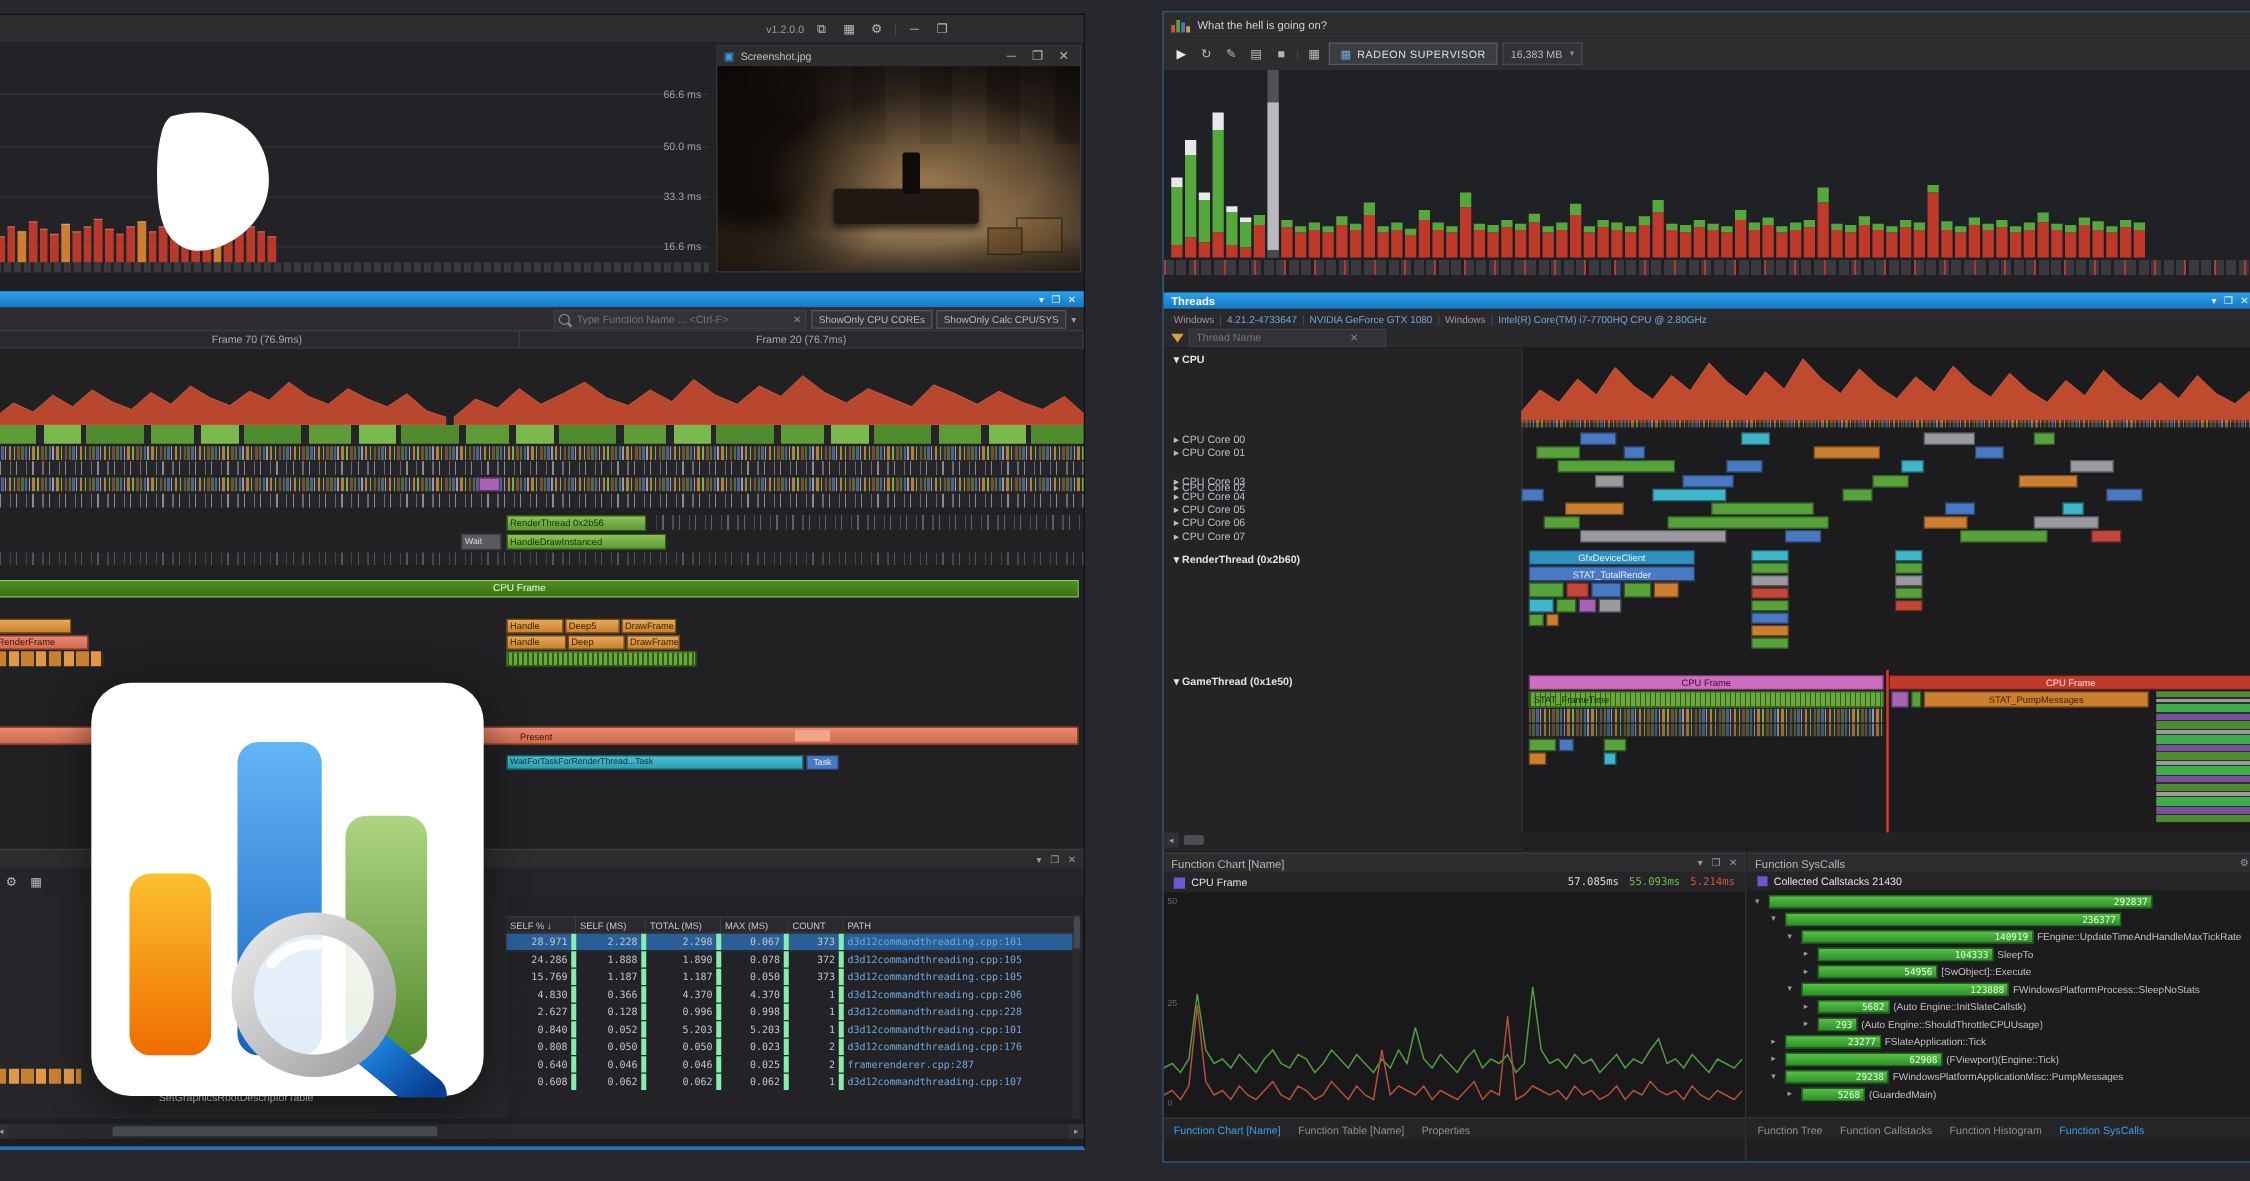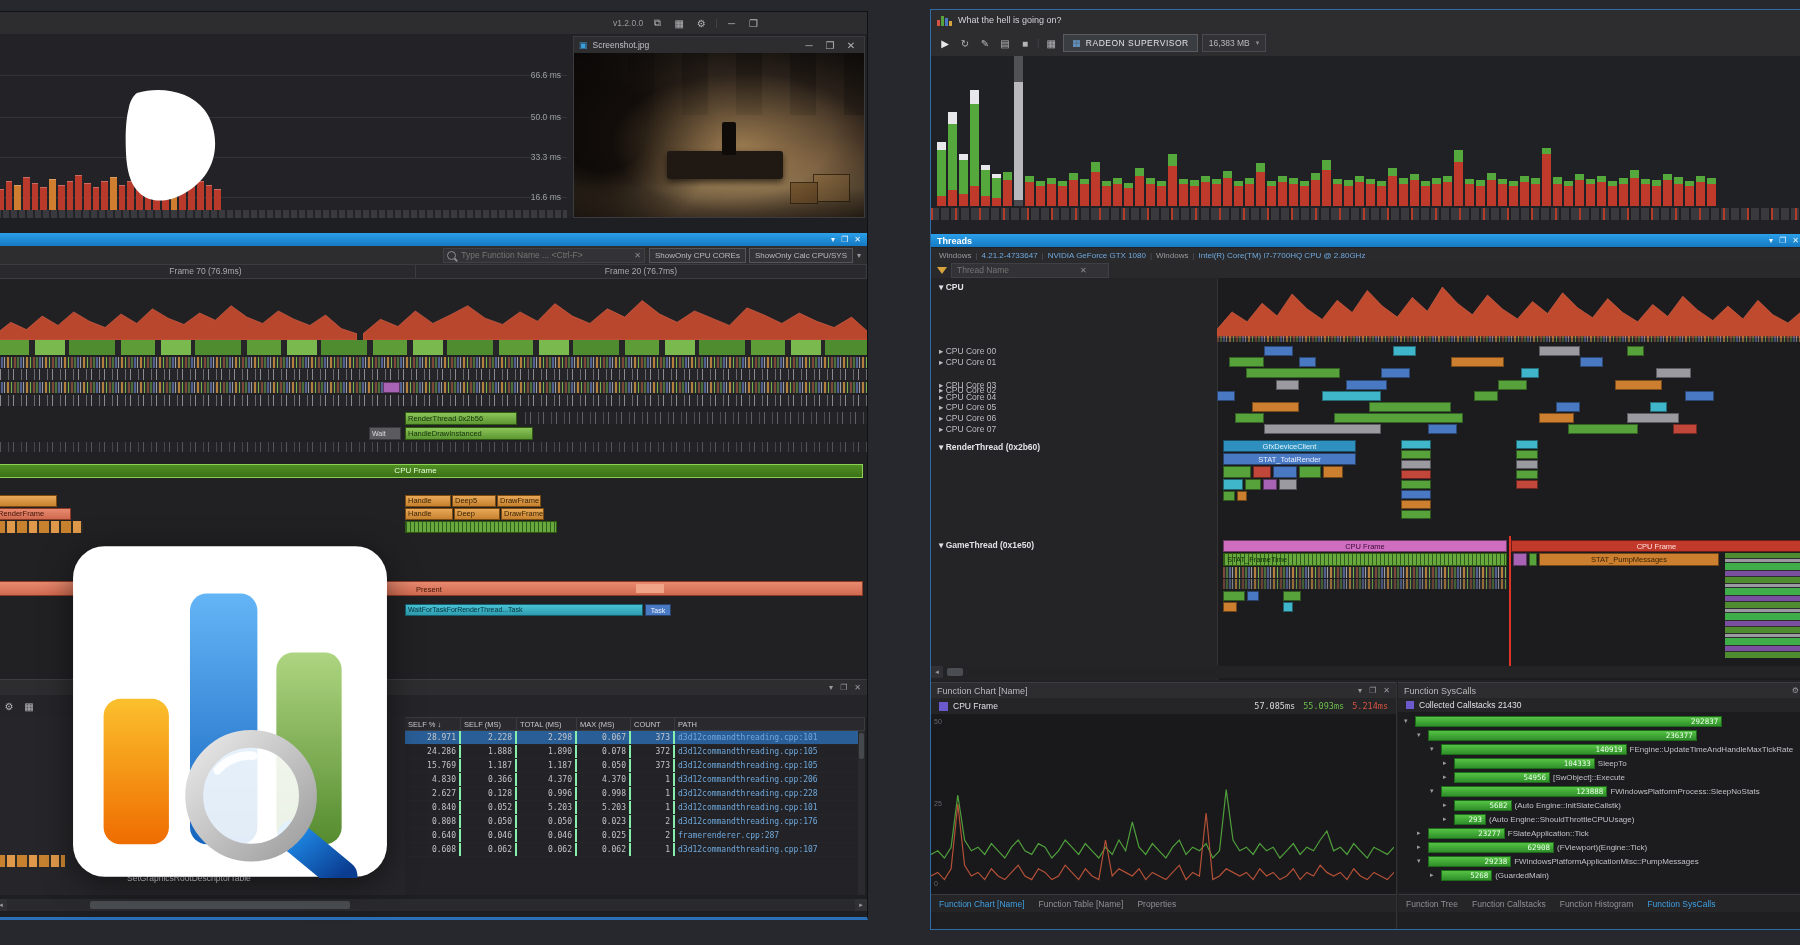--- a/index.html
+++ b/index.html
@@ -31,25 +31,25 @@
   .gbar{position:absolute;background:linear-gradient(180deg,#8cc558,#5d9732);border:1px solid #2f5a12;box-sizing:border-box;color:#10300a;font-size:7.5px;overflow:hidden;white-space:nowrap;padding:0 2px;line-height:11px;}
   .graybar{position:absolute;background:#5a5a5f;border:1px solid #3a3a3e;box-sizing:border-box;color:#ddd;font-size:7px;overflow:hidden;white-space:nowrap;padding:0 2px;line-height:11px;}
   .obar{position:absolute;background:linear-gradient(180deg,#e8a959,#c8822f);border:1px solid #7a4c12;box-sizing:border-box;color:#3a2405;font-size:7.5px;overflow:hidden;white-space:nowrap;padding:0 2px;line-height:10px;}
   .sbar{position:absolute;background:linear-gradient(180deg,#e88a70,#d06a4f);border:1px solid #8a3a26;box-sizing:border-box;color:#401408;font-size:7.5px;overflow:hidden;white-space:nowrap;padding:0 2px;line-height:10px;}
   .cpuframe{position:absolute;background:linear-gradient(180deg,#4f8f22,#3c7117);border:1px solid #8bd052;box-sizing:border-box;color:#e8ffd8;font-size:8px;line-height:12px;}
   .cyanbar{position:absolute;background:linear-gradient(180deg,#49c2d4,#2f9cb0);border:1px solid #13606e;box-sizing:border-box;color:#04323a;font-size:7px;overflow:hidden;white-space:nowrap;padding:0 2px;line-height:10px;}
   .chip{position:absolute;border:1px solid rgba(0,0,0,.45);box-sizing:border-box;text-align:center;}
   .c-b{background:#4a79c4}.c-g{background:#58a23c}.c-o{background:#cc7f2f}.c-t{background:#3fb6c9}
   .c-p{background:#a963b5}.c-w{background:#9a9aa0}.c-r{background:#c0473a}.c-teal{background:#2f8fbf}
   
-  .thrw{display:flex;}
+  .thrw{display:flex;margin-top:16px;}
   .th{background:#2a2a2e;border:1px solid #3a3a3f;border-left:0;color:#c9c9cc;font-size:7.5px;padding:2px 3px;box-sizing:border-box;white-space:nowrap;overflow:hidden;}
   .tr{display:flex;height:13px;line-height:13px;border-bottom:1px solid #26262a;}
   .tr.selrow{background:#2a5e96;}
-  .td{color:#c4c4c8;font-size:8px;font-family:"DejaVu Sans Mono",monospace;padding:0 3px;box-sizing:border-box;border-right:2px solid #86efac;text-align:right;white-space:nowrap;overflow:hidden;}
+  .td{color:#c4c4c8;font-size:8px;font-family:"DejaVu Sans Mono",monospace;padding:0 3px;box-sizing:border-box;border-right:4px solid #86efac;text-align:right;white-space:nowrap;overflow:hidden;}
   .td.path{color:#6fa8dc;text-align:left;flex:1;border-right:0;}
   .cw0{width:56px}.cw1{width:56px}.cw2{width:60px}.cw3{width:54px}.cw4{width:44px}
   
   .hbar{width:9px;display:flex;flex-direction:column;justify-content:flex-end;}
   .hbar>div{width:100%;}
   .hbar.sel{background:rgba(196,196,202,.30);height:100%;}
   .thread-label{position:absolute;left:8px;color:#bdbdc2;font-size:8.5px;white-space:nowrap;}
   .core-row{position:absolute;left:286px;right:3px;height:10px;}
   .seg{position:absolute;top:0;height:100%;border:1px solid rgba(0,0,0,.4);box-sizing:border-box;}
   .panelhead{position:absolute;left:0;right:0;height:16px;background:#2d2d30;display:flex;align-items:center;padding:0 6px;box-sizing:border-box;color:#b9b9bd;border-top:1px solid #3c3c41;}

